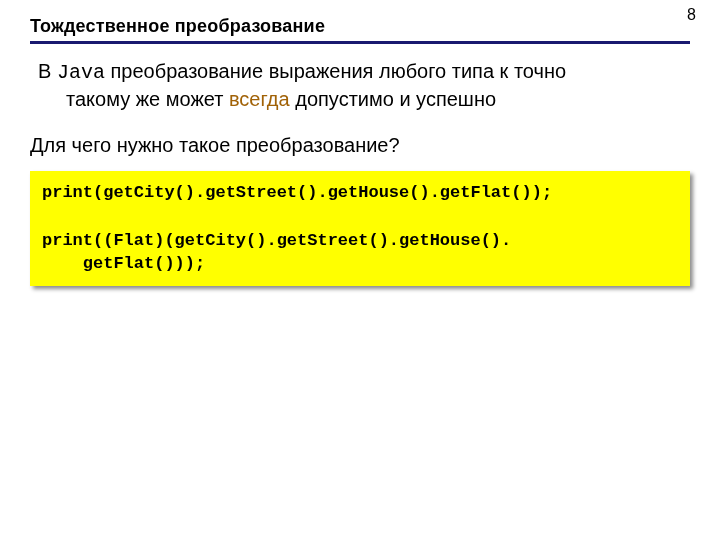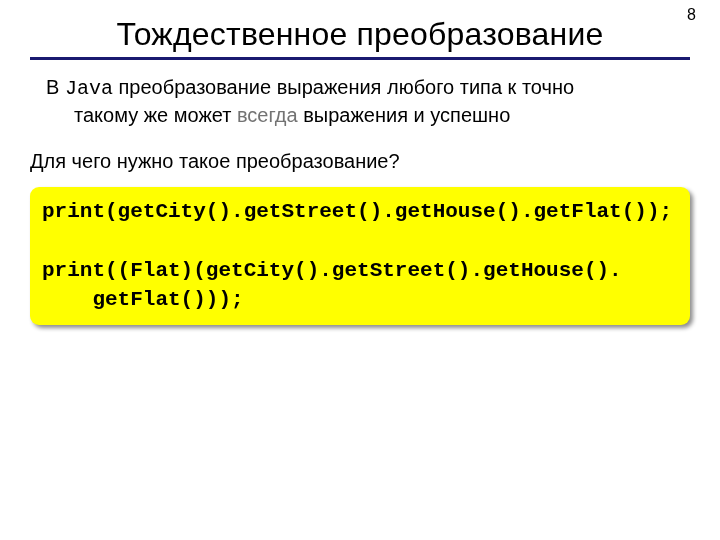--- a/index.html
+++ b/index.html
@@ -19,84 +19,82 @@
     padding: 16px 30px 20px 30px;
   }
   .pagenum {
     position: absolute;
     top: 6px;
     right: 24px;
     font-size: 16px;
   }
   h1.title {
     margin: 0 0 4px 0;
-    font-size: 32px;
-    font-weight: normal;
+    font-size: 18px;
+    font-weight: bold;
     letter-spacing: 0.2px;
-    text-align: center;
   }
   .rule {
     border: none;
     border-top: 3px solid #191970;
     margin: 2px 0 14px 0;
   }
   .para {
     font-size: 20px;
     line-height: 1.3;
-    margin: 0 0 22px 16px;
+    margin: 0 0 22px 8px;
     padding-left: 0;
   }
   .para .indent-cont {
     display: block;
     padding-left: 28px;
   }
   .mono { font-family: "Courier New", Courier, monospace; }
-  .highlight { color: #737373; }
+  .highlight { color: #a16207; }
   .q {
     font-size: 20px;
     margin: 0 0 14px 0;
   }
   ul.bullets {
     margin: 0 0 16px 0;
     padding-left: 24px;
     font-size: 20px;
     line-height: 1.3;
   }
   ul.bullets li { margin-bottom: 6px; padding-left: 4px; }
   .stmt {
     font-size: 20px;
     margin: 10px 0 8px 0;
   }
   .codebox {
     background: #ffff00;
     box-shadow: 3px 3px 4px rgba(0,0,0,0.45);
     padding: 10px 12px 10px 12px;
     font-family: "Courier New", Courier, monospace;
-    font-size: 21px;
+    font-size: 17px;
     font-weight: bold;
     line-height: 1.4;
     white-space: pre;
     margin-top: 14px;
-    border-radius: 9px;
   }
 </style>
 </head>
 <body>
 
 <div class="slide">
 
   <div class="pagenum">8</div>
 
   <h1 class="title">Тождественное преобразование</h1>
   <hr class="rule">
 
   <p class="para">
     <span>В </span><span class="mono">Java</span><span> преобразование выражения любого типа к точно</span>
     <span class="indent-cont">
-      <span>такому же может </span><span class="highlight">всегда</span><span> выражения и успешно</span>
+      <span>такому же может </span><span class="highlight">всегда</span><span> допустимо и успешно</span>
     </span>
   </p>
 
   <p class="q">Для чего нужно такое преобразование?</p>
 
 
 
 
   <div class="codebox">print(getCity().getStreet().getHouse().getFlat());
 

